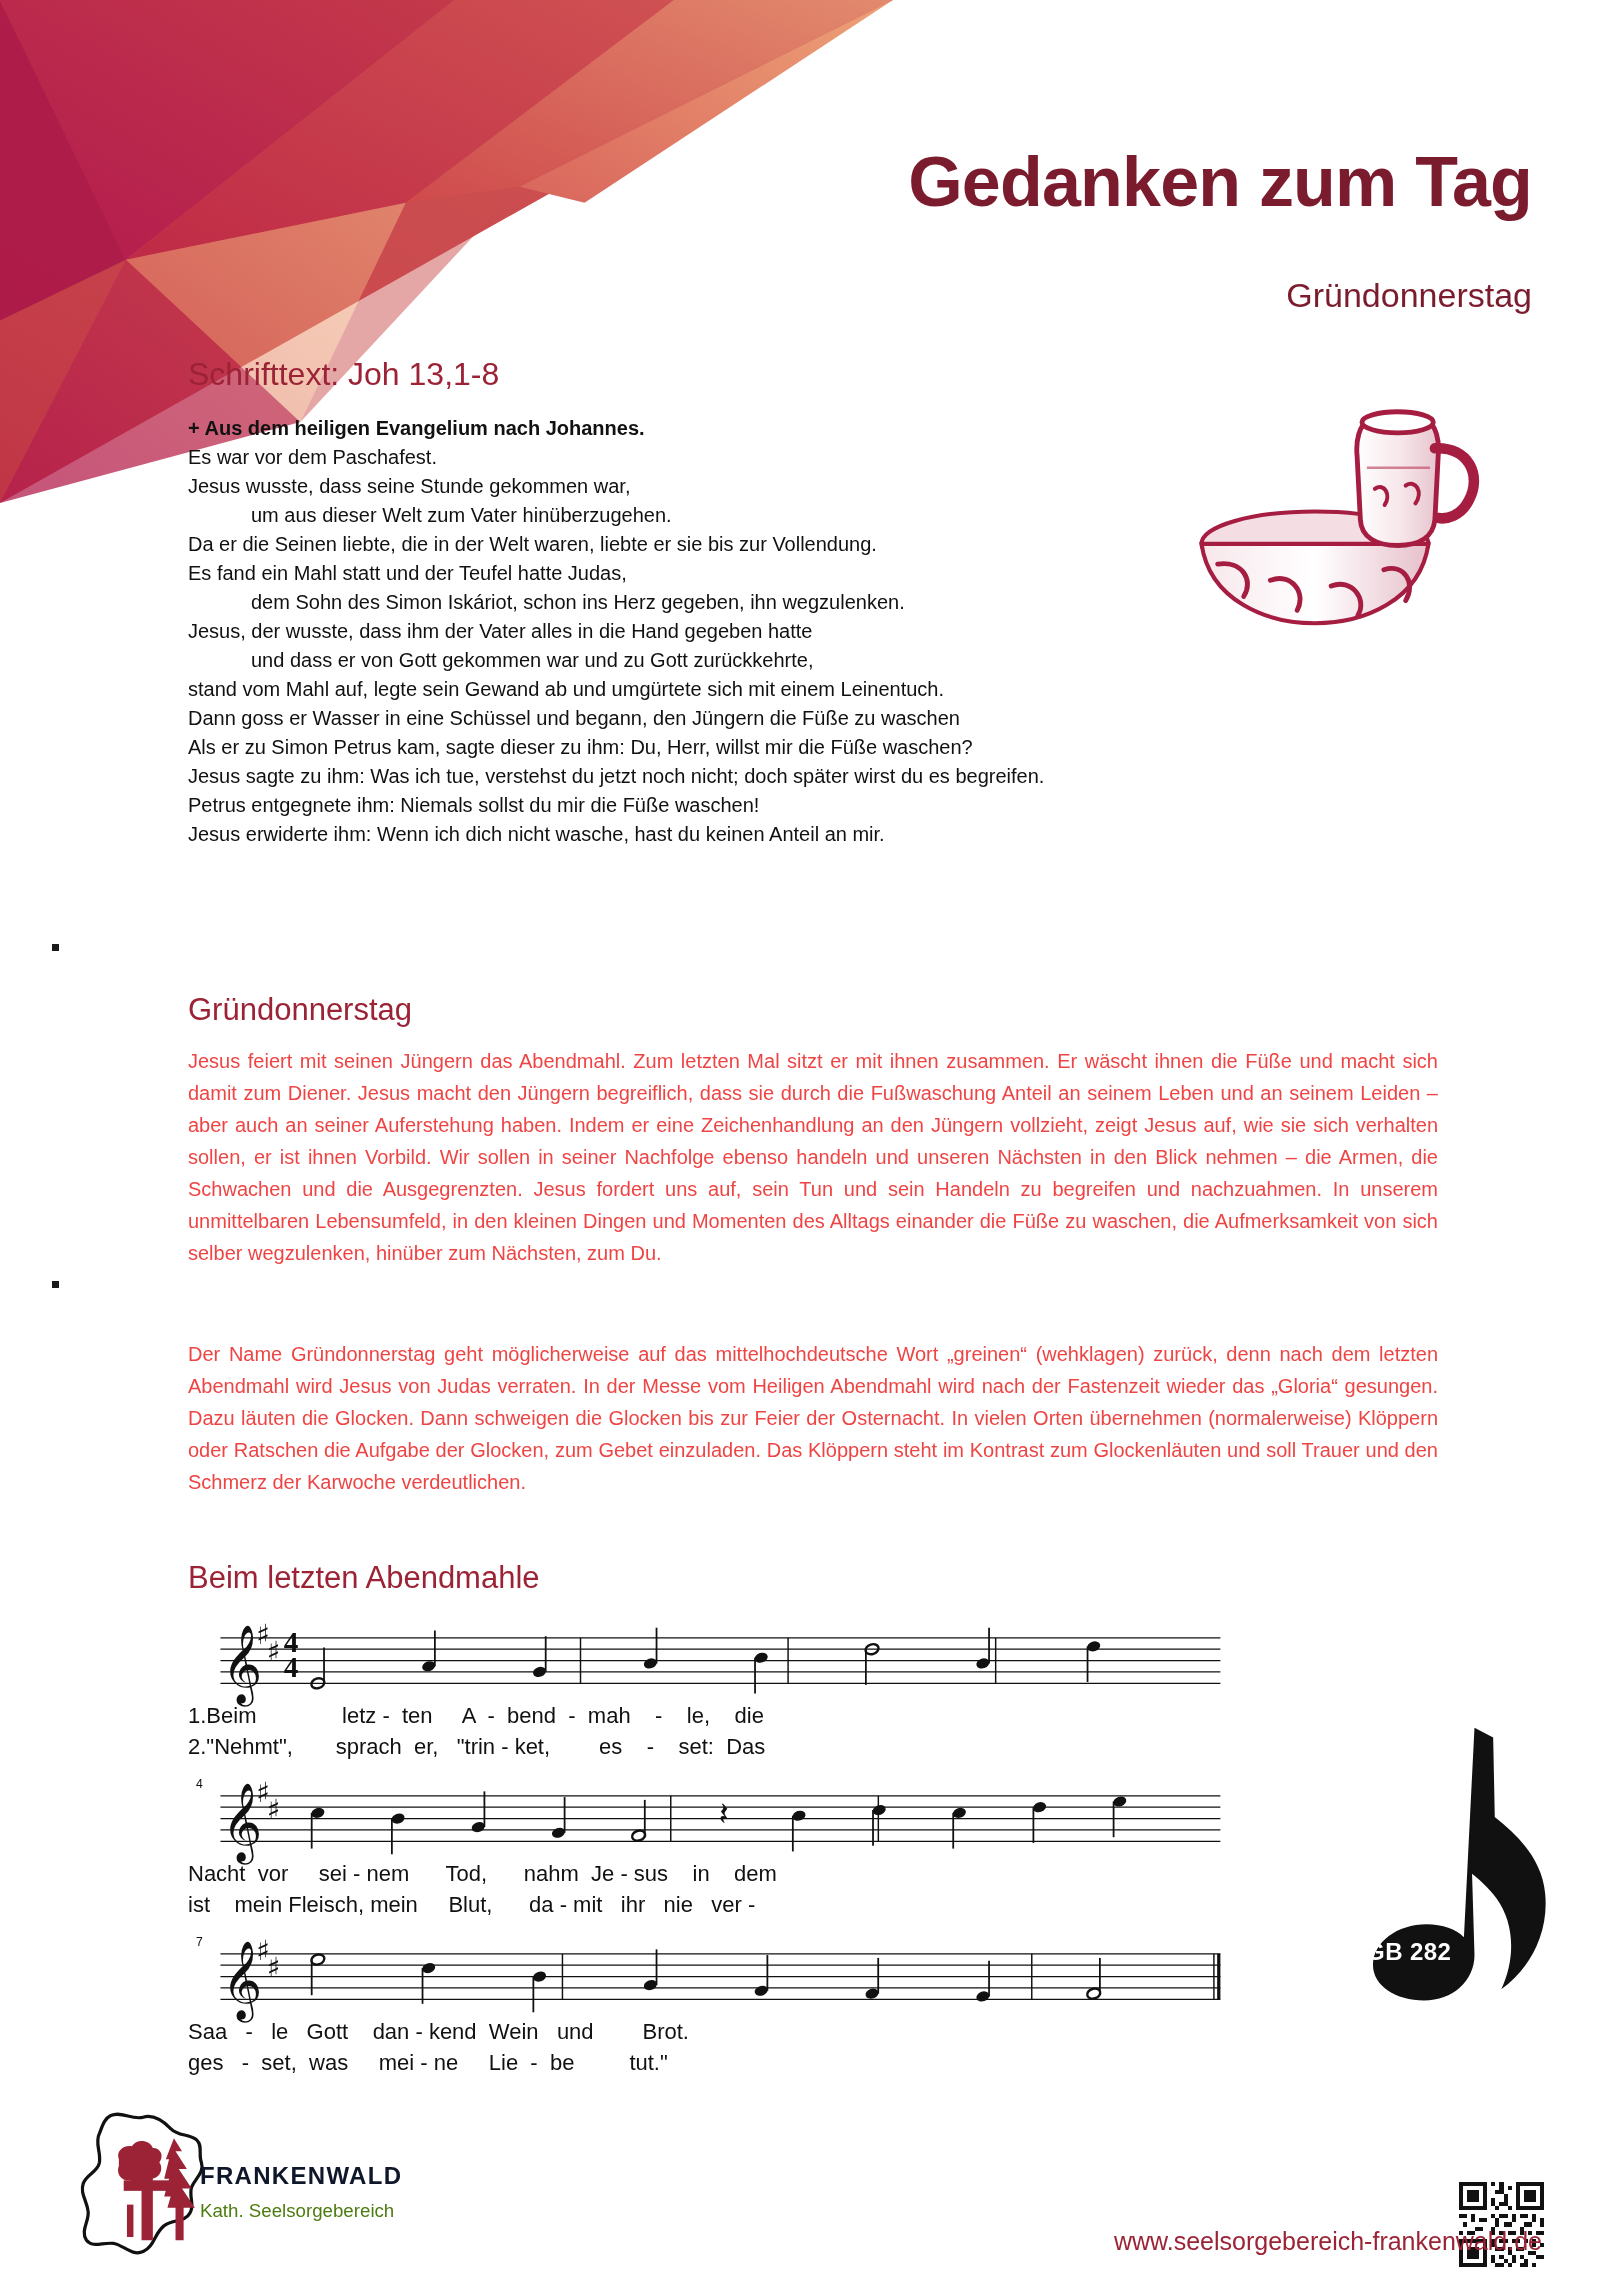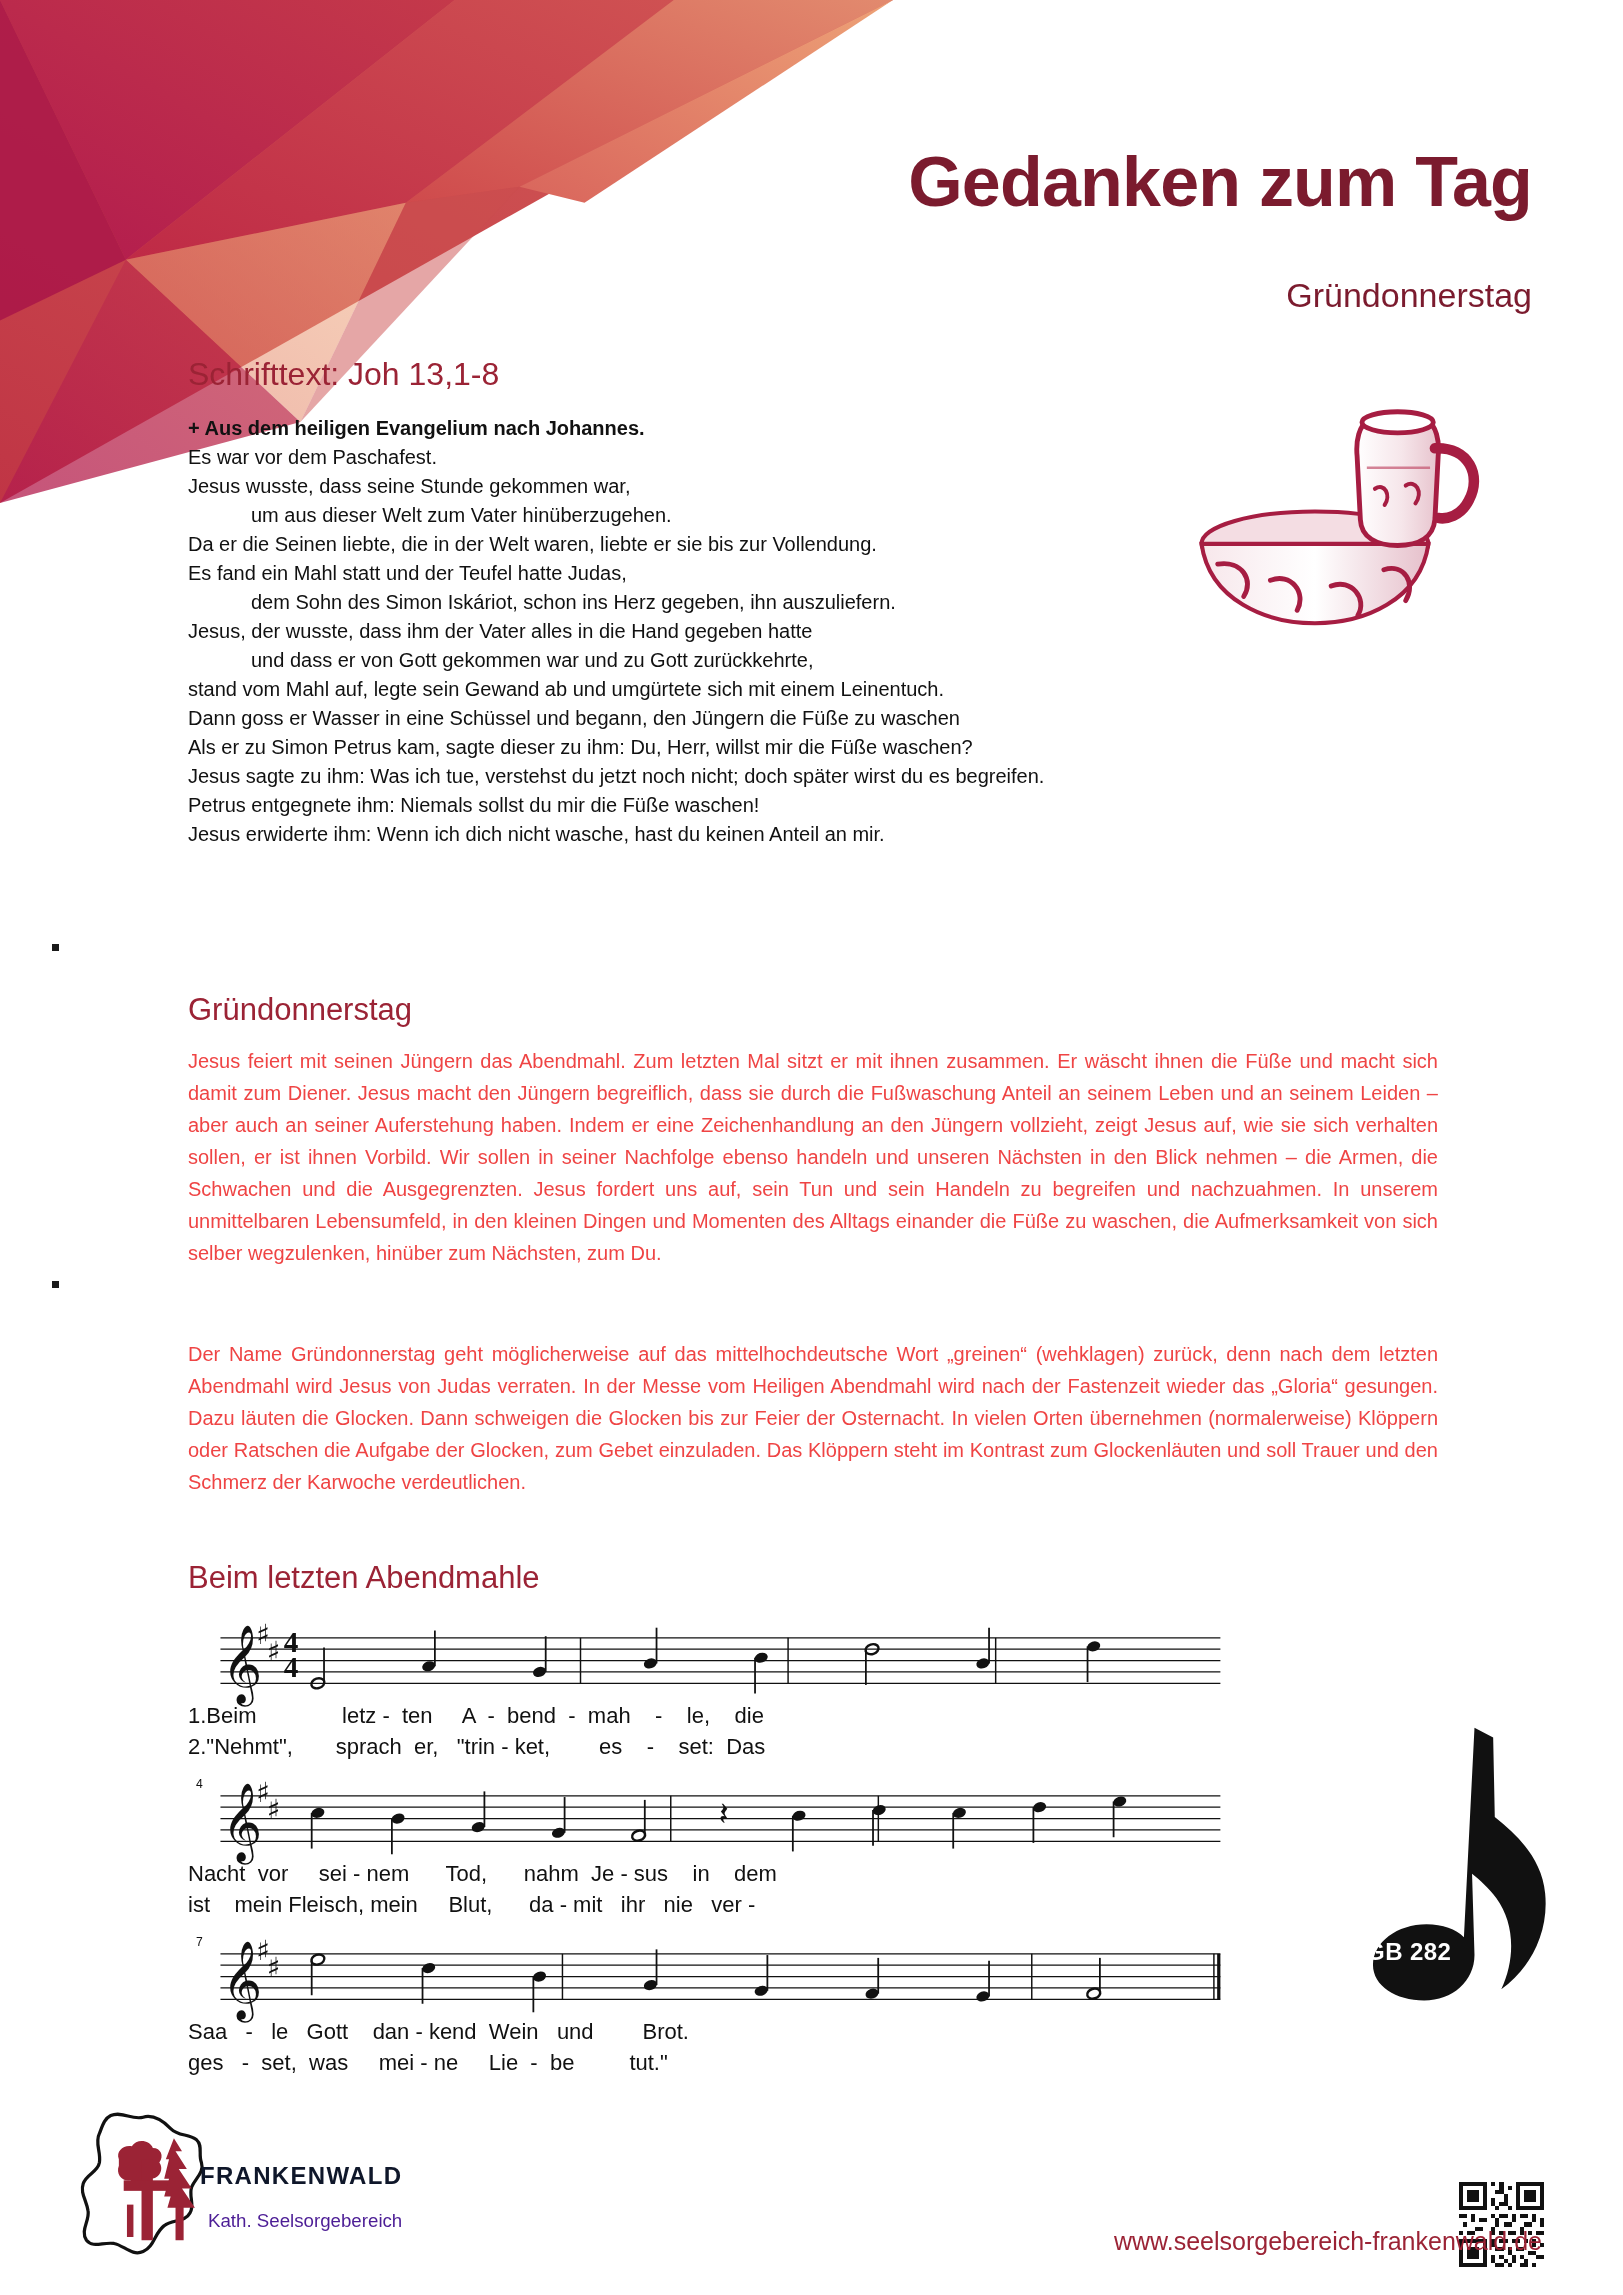--- a/index.html
+++ b/index.html
@@ -93,21 +93,21 @@
 
   
   .qr{position:absolute;left:1459px;top:2182px;width:85px;height:85px;}
 
   
   .footer-logo{position:absolute;left:80px;top:2109px;width:170px;height:154px;}
   .brand{
     position:absolute;left:200px;top:2162px;
   }
   .brand-name{font-size:24px;font-weight:bold;letter-spacing:1.3px;color:#0f172a;}
-  .brand-sub{font-size:18.7px;color:#4c1d95;margin-top:20px;text-align:right;}
+  .brand-sub{font-size:18.7px;color:#4d7c0f;margin-top:10px;}
 
   .footer-url{
     position:absolute;left:0;right:81px;top:2227px;
     text-align:right;font-size:25px;color:#9b2335;
   }
 </style>
 </head>
 <body>
 
 <div class="page">
@@ -154,21 +154,21 @@
   <div class="subtitle">Gründonnerstag</div>
 
   <div class="h-section" id="schrifttext-heading">Schrifttext: Joh 13,1-8</div>
   <div class="gospel" id="gospel-text">
       <div class="ln first">+ Aus dem heiligen Evangelium nach Johannes.</div>
       <div class="ln">Es war vor dem Paschafest.</div>
       <div class="ln">Jesus wusste, dass seine Stunde gekommen war,</div>
       <div class="ln ind">um aus dieser Welt zum Vater hinüberzugehen.</div>
       <div class="ln">Da er die Seinen liebte, die in der Welt waren, liebte er sie bis zur Vollendung.</div>
       <div class="ln">Es fand ein Mahl statt und der Teufel hatte Judas,</div>
-      <div class="ln ind">dem Sohn des Simon Iskáriot, schon ins Herz gegeben, ihn auszuliefern.</div>
+      <div class="ln ind">dem Sohn des Simon Iskáriot, schon ins Herz gegeben, ihn wegzulenken.</div>
       <div class="ln">Jesus, der wusste, dass ihm der Vater alles in die Hand gegeben hatte</div>
       <div class="ln ind">und dass er von Gott gekommen war und zu Gott zurückkehrte,</div>
       <div class="ln">stand vom Mahl auf, legte sein Gewand ab und umgürtete sich mit einem Leinentuch.</div>
       <div class="ln">Dann goss er Wasser in eine Schüssel und begann, den Jüngern die Füße zu waschen</div>
       <div class="ln">Als er zu Simon Petrus kam, sagte dieser zu ihm: Du, Herr, willst mir die Füße waschen?</div>
       <div class="ln">Jesus sagte zu ihm: Was ich tue, verstehst du jetzt noch nicht; doch später wirst du es begreifen.</div>
       <div class="ln">Petrus entgegnete ihm: Niemals sollst du mir die Füße waschen!</div>
       <div class="ln">Jesus erwiderte ihm: Wenn ich dich nicht wasche, hast du keinen Anteil an mir.</div>
     </div>
 

